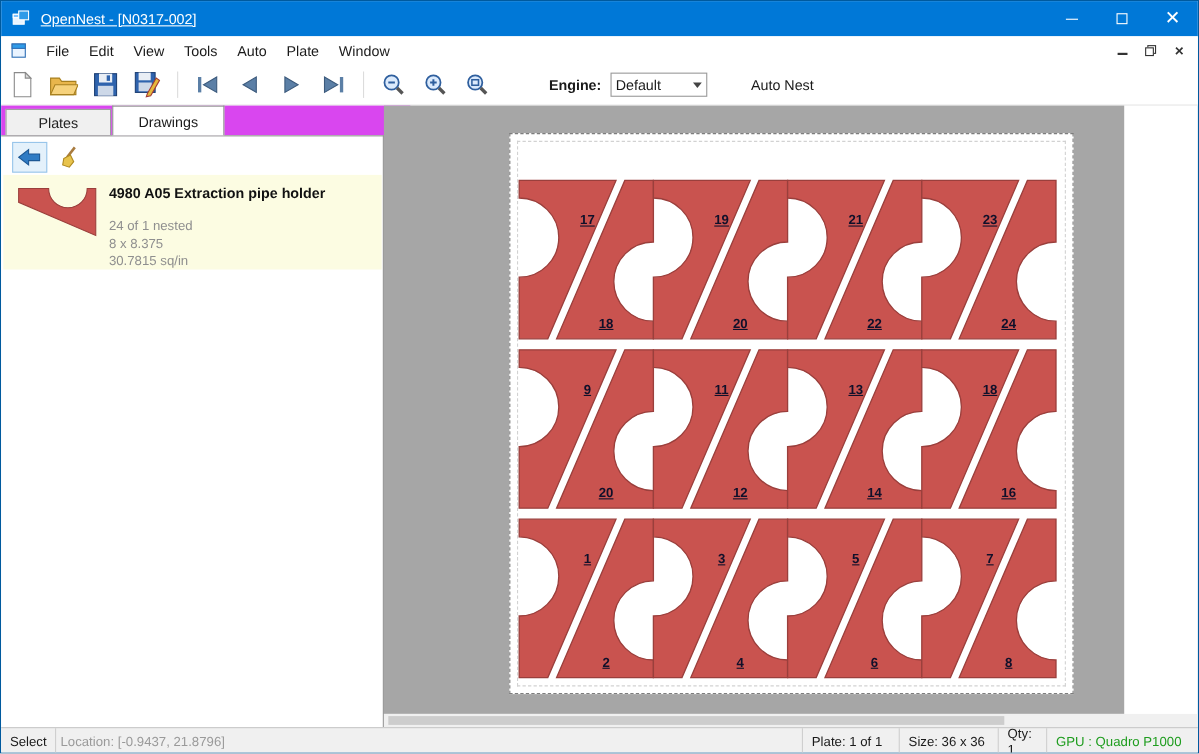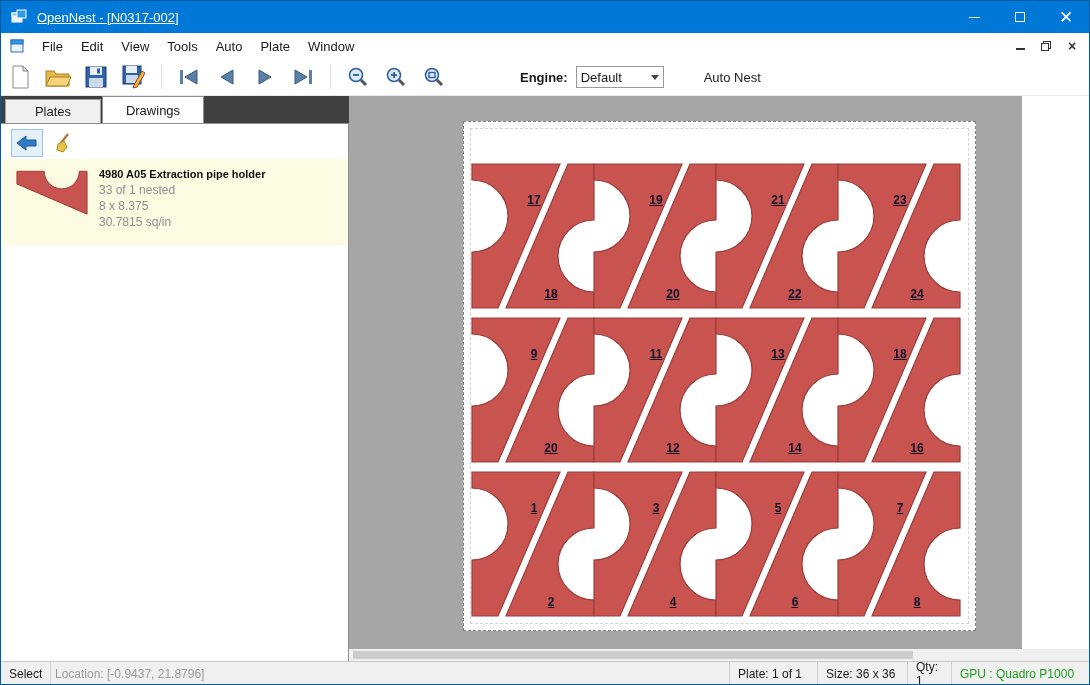--- a/index.html
+++ b/index.html
@@ -27,38 +27,38 @@
   .mdi-btn{width:22px;height:20px;display:flex;align-items:center;justify-content:center;}
   .mdi-min{width:9px;height:7px;border-bottom:2px solid #333;}
   .mdi-restore{display:inline-block;width:10px;height:10px;position:relative;}
   .mdi-restore::before{content:'';position:absolute;right:0;top:0;width:6px;height:6px;border:1px solid #333;}
   .mdi-restore::after{content:'';position:absolute;left:0;bottom:0;width:6px;height:6px;border:1px solid #333;background:#fff;}
   .mdi-x{font-size:14px;font-weight:bold;color:#333;line-height:14px;}
   
   .toolbar{position:absolute;left:0;top:58px;width:100%;height:37px;background:#fff;display:flex;align-items:center;border-bottom:1px solid #e6e6e6;}
   .tbtn{width:34px;height:30px;display:flex;align-items:center;justify-content:center;margin:0 2px;border:1px solid transparent;}
   .tsep{width:1px;height:24px;background:#dcdcdc;margin:0 8px;}
-  .engine-label{font-weight:bold;margin-left:67px;margin-right:8px;}
+  .engine-label{font-weight:bold;margin-left:46px;margin-right:8px;}
   .engine-combo{width:88px;height:22px;border:1px solid #999;background:#fff;display:flex;align-items:center;padding:0 4px;position:relative;}
   .engine-combo .caret{position:absolute;right:4px;top:8px;width:0;height:0;border-left:4px solid transparent;border-right:4px solid transparent;border-top:5px solid #444;}
   .autonest{margin-left:34px;padding:4px 6px;}
   
-  .tabstrip{position:absolute;left:0;top:95px;width:372px;height:27px;background:#404040;}
+  .tabstrip{position:absolute;left:0;top:95px;width:372px;height:27px;background:#d946ef;}
   .tab{position:absolute;display:flex;align-items:center;justify-content:center;font-size:13px;}
   .tab-inactive{left:4px;top:3px;width:96px;height:24px;background:#f0f0f0;border:1px solid #9f9f9f;border-bottom:none;color:#222;}
   .tab-active{left:101px;top:0;width:102px;height:27px;background:#fff;border:1px solid #8f8f8f;border-bottom:none;z-index:2;}
   
   .sidepanel{position:absolute;left:0;top:122px;width:348px;height:538px;background:#fff;border-top:1px solid #8f8f8f;border-right:1px solid #8f8f8f;}
   .panel-toolbar{position:absolute;left:0;top:3px;width:100%;height:32px;display:flex;align-items:center;padding-left:10px;gap:6px;}
   .pbtn{width:32px;height:28px;display:flex;align-items:center;justify-content:center;border:1px solid transparent;}
   .pbtn-active{border:1px solid #98c5ea;background:#e4f1fb;}
   .drawing-item{position:absolute;left:2px;top:35px;width:344px;height:86px;background:var(--selected-bg,#fcfce2);display:flex;}
   .drawing-thumb{margin:5px 8px 0 10px;flex:0 0 auto;}
   .drawing-text{padding-top:9px;}
-  .drawing-title{font-weight:bold;font-size:11px;color:#111;margin-bottom:2px;}
+  .drawing-title{font-weight:bold;font-size:13px;color:#111;margin-bottom:14px;}
   .drawing-sub{color:#8f8f8f;font-size:12px;line-height:16px;}
   
   .canvas{position:absolute;left:348px;top:95px;width:673px;height:553px;background:#a6a6a6;overflow:hidden;}
   .plate{position:absolute;left:114px;top:25px;width:513px;height:510px;background:#fff;border:1px dashed #7d7d7d;}
   .plate-inner{position:absolute;left:6px;top:6px;right:6px;bottom:6px;border:1px dashed #d2d2d2;pointer-events:none;}
   .pair{position:absolute;width:126px;height:152px;}
   .pair svg{position:absolute;left:0;top:0;}
   .pair use{fill:var(--part-fill,#c9534f);stroke:var(--part-stroke,#9a3f3c);stroke-width:1.2;}
   .thumb use{fill:var(--part-fill,#c9534f);stroke:var(--part-stroke,#9a3f3c);stroke-width:2;}
   .pnum{position:absolute;transform:translate(-50%,-50%);font-size:12px;font-weight:bold;color:#10102a;text-decoration:underline;}
@@ -236,21 +236,21 @@
       </div>
     </div>
     <div class="drawing-item">
       <svg class="drawing-thumb thumb" width="78" height="74" viewBox="0 0 152 152">
         <g transform="translate(76 76) rotate(90) translate(-63 -76)">
           <use href="#part-shape"></use>
         </g>
       </svg>
       <div class="drawing-text">
         <div class="drawing-title">4980 A05 Extraction pipe holder</div>
-        <div class="drawing-sub">33 of 1 nested</div>
+        <div class="drawing-sub">24 of 1 nested</div>
         <div class="drawing-sub">8 x 8.375</div>
         <div class="drawing-sub">30.7815 sq/in</div>
       </div>
     </div>
   </div>
 
   <div class="canvas">
     <div class="plate">
       <div class="plate-inner"></div>
 

